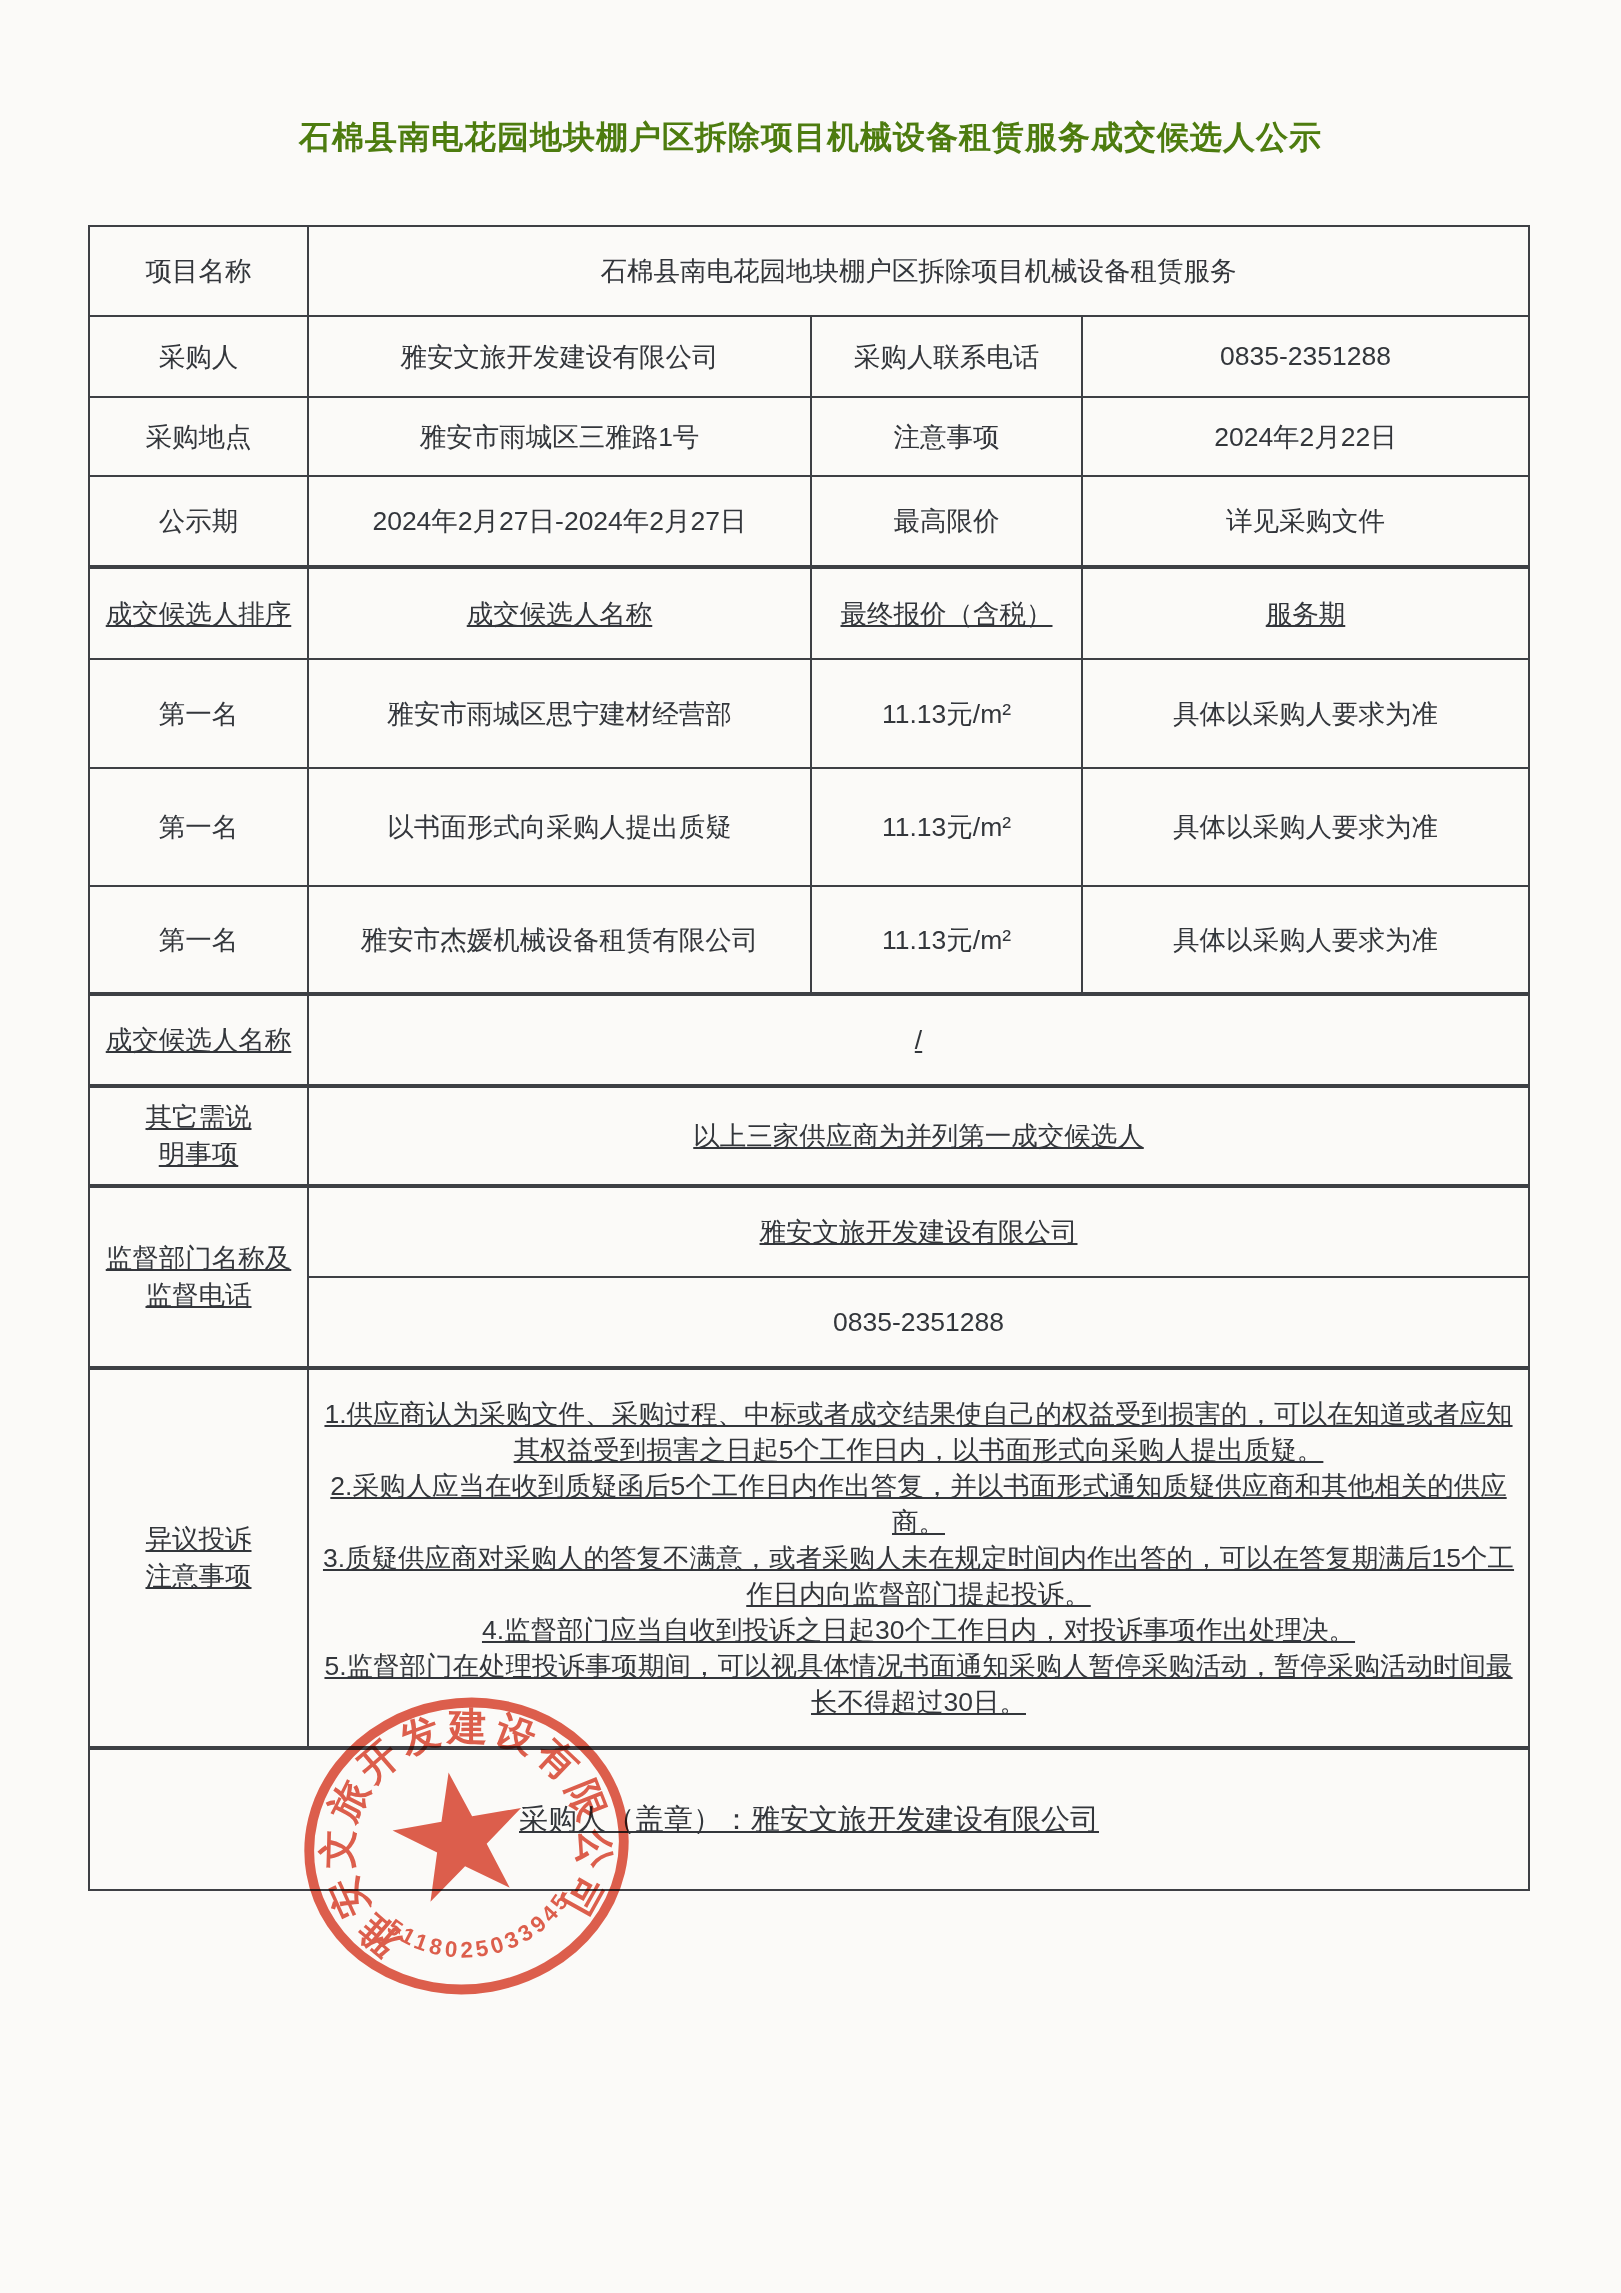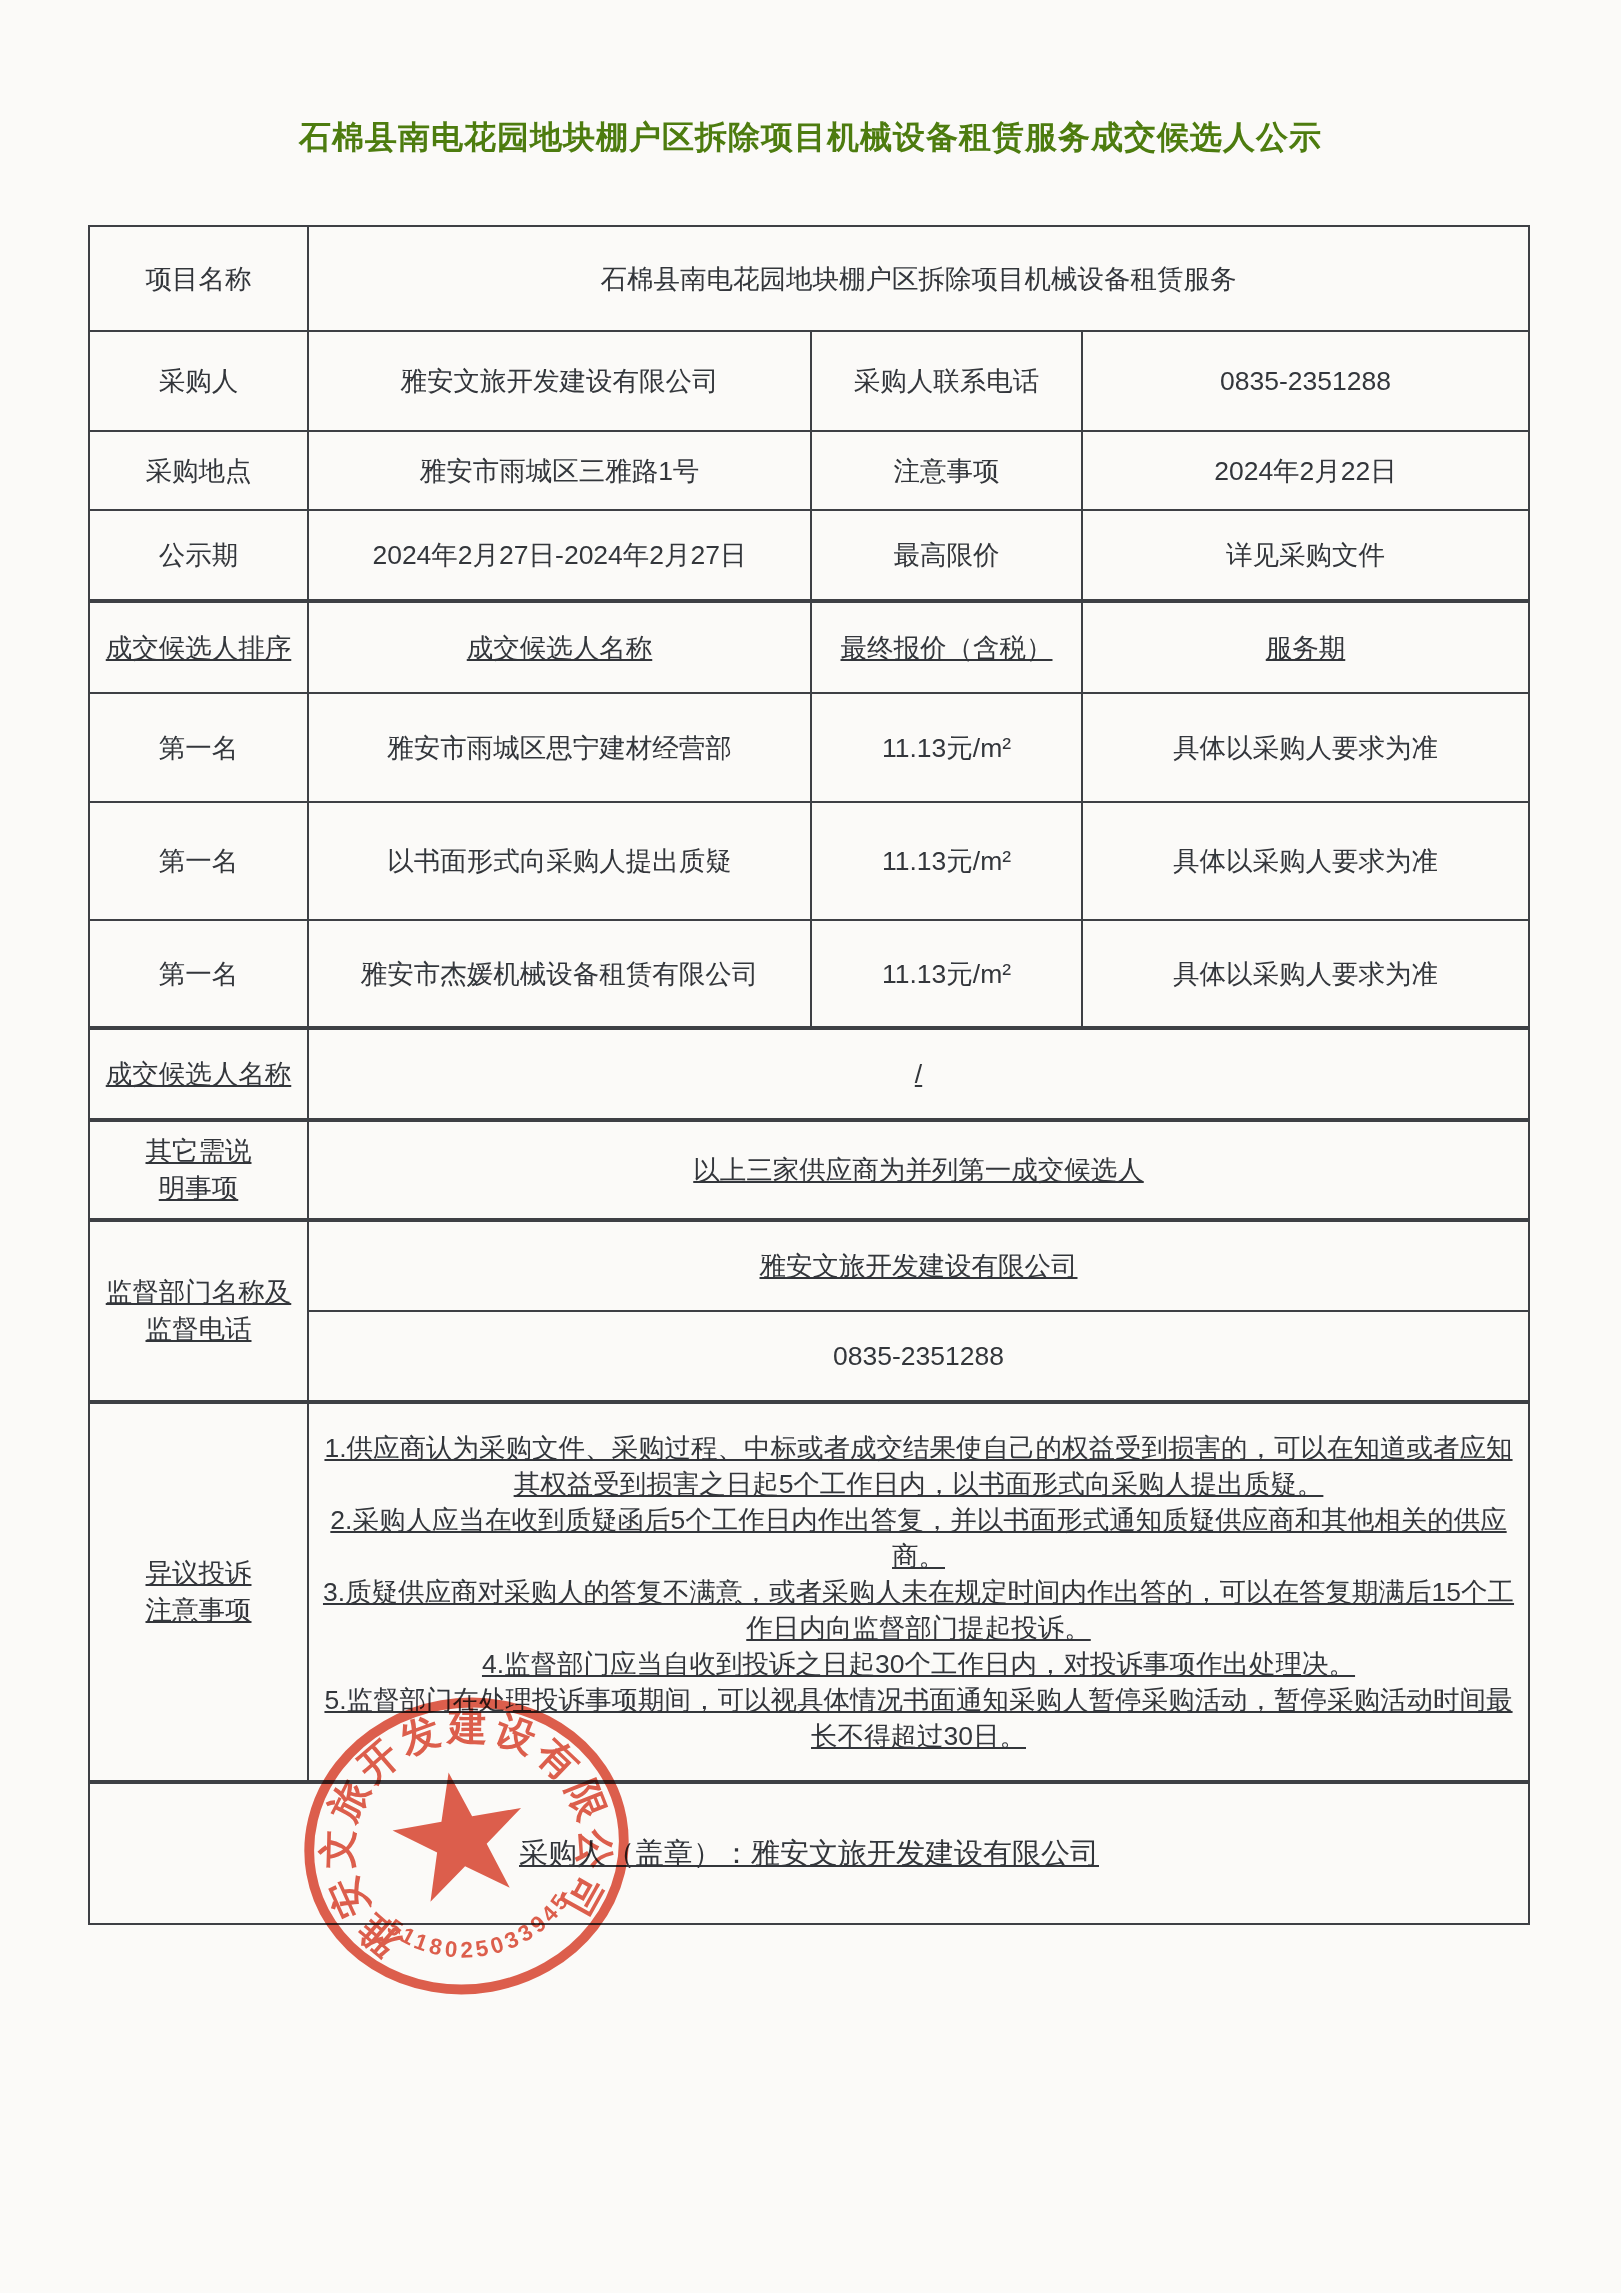--- a/index.html
+++ b/index.html
@@ -63,26 +63,26 @@
 
 <table class="doc">
   <colgroup>
     <col style="width:219px">
       <col style="width:503px">
       <col style="width:271px">
       <col style="width:447px">
   </colgroup>
 
   <tbody>
-      <tr style="height:105px">
+      <tr style="height:90px">
     <td>项目名称</td>
     <td colspan="3" class="left">石棉县南电花园地块棚户区拆除项目机械设备租赁服务</td>
   </tr>
 
-  <tr style="height:100px">
+  <tr style="height:81px">
     <td>采购人</td>
     <td>雅安文旅开发建设有限公司</td>
     <td>采购人联系电话</td>
     <td>0835-2351288</td>
   </tr>
 
   <tr style="height:79px">
     <td>采购地点</td>
     <td>雅安市雨城区三雅路1号</td>
     <td>注意事项</td>

